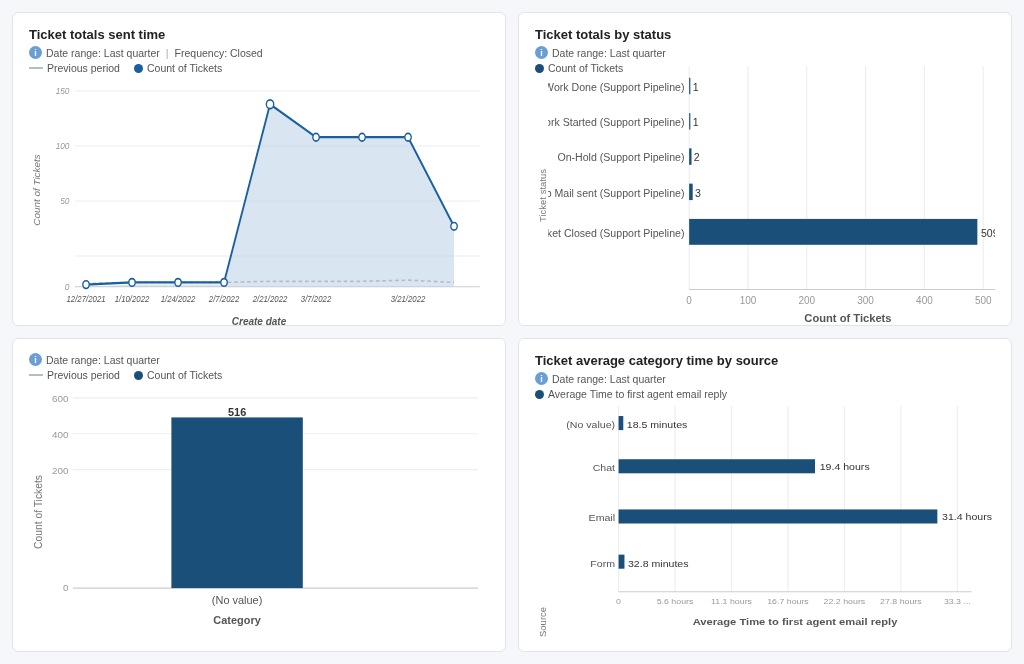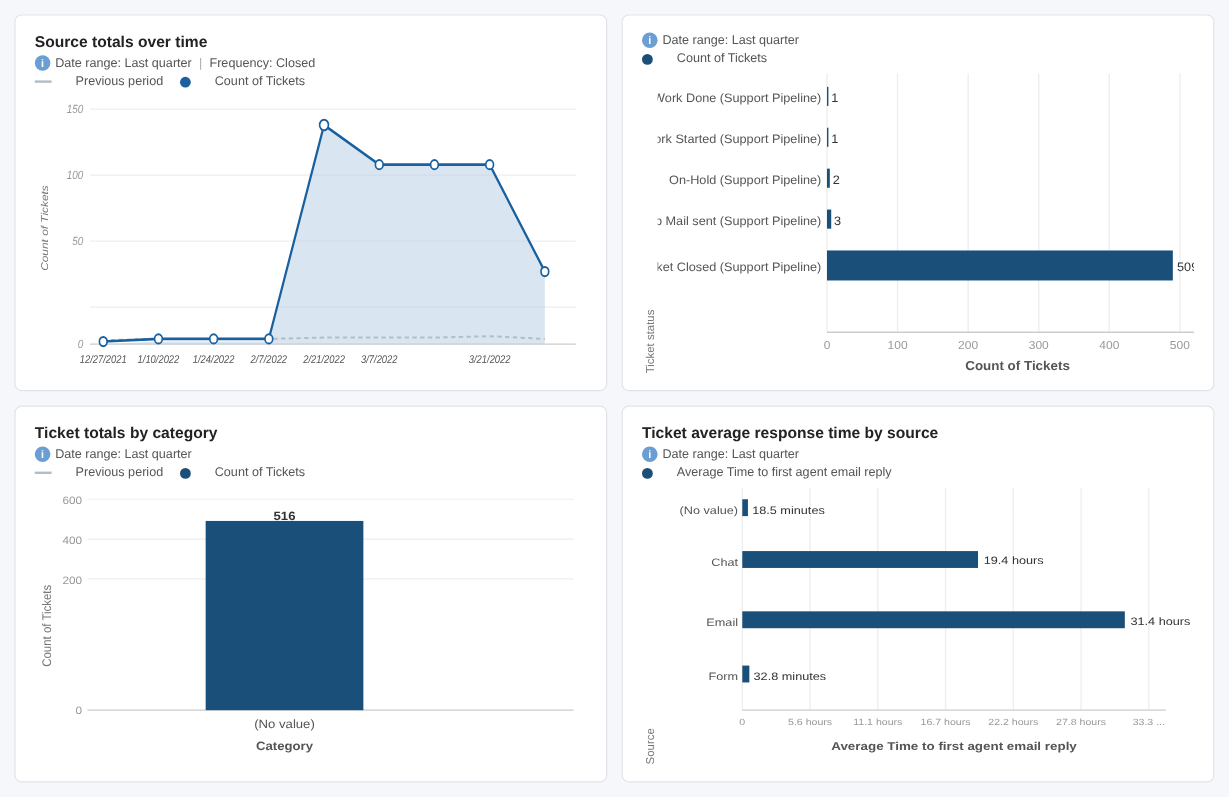--- a/index.html
+++ b/index.html
@@ -57,21 +57,21 @@
       display: flex;
       gap: 14px;
       margin-bottom: 6px;
       font-size: 10.5px;
       color: #555;
       flex-wrap: wrap;
     }
     .legend-item {
       display: flex;
       align-items: center;
-      gap: 20px;
+      gap: 4px;
     }
     .legend-dot {
       width: 9px; height: 9px;
       border-radius: 50%;
     }
     .legend-dash {
       width: 14px; height: 2px;
       background: #b0bec5;
     }
     .chart-area {
@@ -90,21 +90,21 @@
 
     
     svg text { font-family: -apple-system, sans-serif; }
   </style>
 </head>
 <body>
 
 <div class="dashboard">
 
   <div class="card">
-    <div class="card-title">Source totals over time</div>
+    <div class="card-title">Ticket totals sent time</div>
     <div class="card-meta">
       <span class="info-icon">i</span>
       <span>Date range: Last quarter</span>
       <span class="meta-sep">|</span>
       <span>Frequency: Closed</span>
     </div>
     <div class="legend">
       <div class="legend-item">
         <div class="legend-dash"></div>
         <span>Previous period</span>
@@ -147,35 +147,37 @@
         <circle cx="462" cy="133" r="3.5" fill="white" stroke="#1a5f9e" stroke-width="1.5"></circle>
 
         <text x="62" y="202" text-anchor="middle" font-size="8.5" fill="#555">12/27/2021</text>
         <text x="112" y="202" text-anchor="middle" font-size="8.5" fill="#555">1/10/2022</text>
         <text x="162" y="202" text-anchor="middle" font-size="8.5" fill="#555">1/24/2022</text>
         <text x="212" y="202" text-anchor="middle" font-size="8.5" fill="#555">2/7/2022</text>
         <text x="262" y="202" text-anchor="middle" font-size="8.5" fill="#555">2/21/2022</text>
         <text x="312" y="202" text-anchor="middle" font-size="8.5" fill="#555">3/7/2022</text>
         <text x="412" y="202" text-anchor="middle" font-size="8.5" fill="#555">3/21/2022</text>
       </svg>
+      <div class="axis-label-x">Create date</div>
     </div>
   </div>
 
   <div class="card">
+    <div class="card-title">Ticket totals by status</div>
     <div class="card-meta">
       <span class="info-icon">i</span>
       <span>Date range: Last quarter</span>
     </div>
     <div class="legend">
       <div class="legend-item">
         <div class="legend-dot" style="background:#1a4f7a;"></div>
         <span>Count of Tickets</span>
       </div>
     </div>
-    <div style="flex:1;display:flex;min-height:0;">
+    <div style="flex:1;display:flex;min-height:0;align-items:center;">
       <div style="font-size:9.5px;color:#777;writing-mode:vertical-rl;transform:rotate(180deg);display:flex;align-items:center;padding-right:2px;flex-shrink:0;">Ticket status</div>
       <div style="flex:1;display:flex;flex-direction:column;min-width:0;">
         <svg width="100%" height="100%" viewBox="0 0 380 220" preserveAspectRatio="none">
 
           <line x1="170" y1="0" x2="170" y2="190" stroke="#eee" stroke-width="1"></line>
           <line x1="220" y1="0" x2="220" y2="190" stroke="#eee" stroke-width="1"></line>
           <line x1="270" y1="0" x2="270" y2="190" stroke="#eee" stroke-width="1"></line>
           <line x1="320" y1="0" x2="320" y2="190" stroke="#eee" stroke-width="1"></line>
           <line x1="370" y1="0" x2="370" y2="190" stroke="#eee" stroke-width="1"></line>
           <line x1="120" y1="0" x2="120" y2="190" stroke="#eee" stroke-width="1"></line>
@@ -209,21 +211,20 @@
           <text x="370" y="202" text-anchor="middle" font-size="8.5" fill="#999">500</text>
           <text x="385" y="202" font-size="8.5" fill="#999">600</text>
 
           <text x="255" y="218" text-anchor="middle" font-size="9.5" fill="#555" font-weight="600">Count of Tickets</text>
         </svg>
       </div>
     </div>
   </div>
 
   <div class="card">
-    <div class="card-title">Ticket totals by category</div>
     <div class="card-meta">
       <span class="info-icon">i</span>
       <span>Date range: Last quarter</span>
     </div>
     <div class="legend">
       <div class="legend-item">
         <div class="legend-dash"></div>
         <span>Previous period</span>
       </div>
       <div class="legend-item">
@@ -249,21 +250,21 @@
         <text x="190" y="27" text-anchor="middle" font-size="10" fill="#333" font-weight="600">516</text>
         <rect x="130" y="28" width="120" height="157" fill="#1a4f7a"></rect>
 
         <text x="190" y="200" text-anchor="middle" font-size="10" fill="#555">(No value)</text>
         <text x="190" y="218" text-anchor="middle" font-size="10" fill="#555" font-weight="600">Category</text>
       </svg>
     </div>
   </div>
 
   <div class="card">
-    <div class="card-title">Ticket average response time by source</div>
+    <div class="card-title">Ticket average category time by source</div>
     <div class="card-meta">
       <span class="info-icon">i</span>
       <span>Date range: Last quarter</span>
     </div>
     <div class="legend">
       <div class="legend-item">
         <div class="legend-dot" style="background:#1a4f7a;"></div>
         <span>Average Time to first agent email reply</span>
       </div>
     </div>

